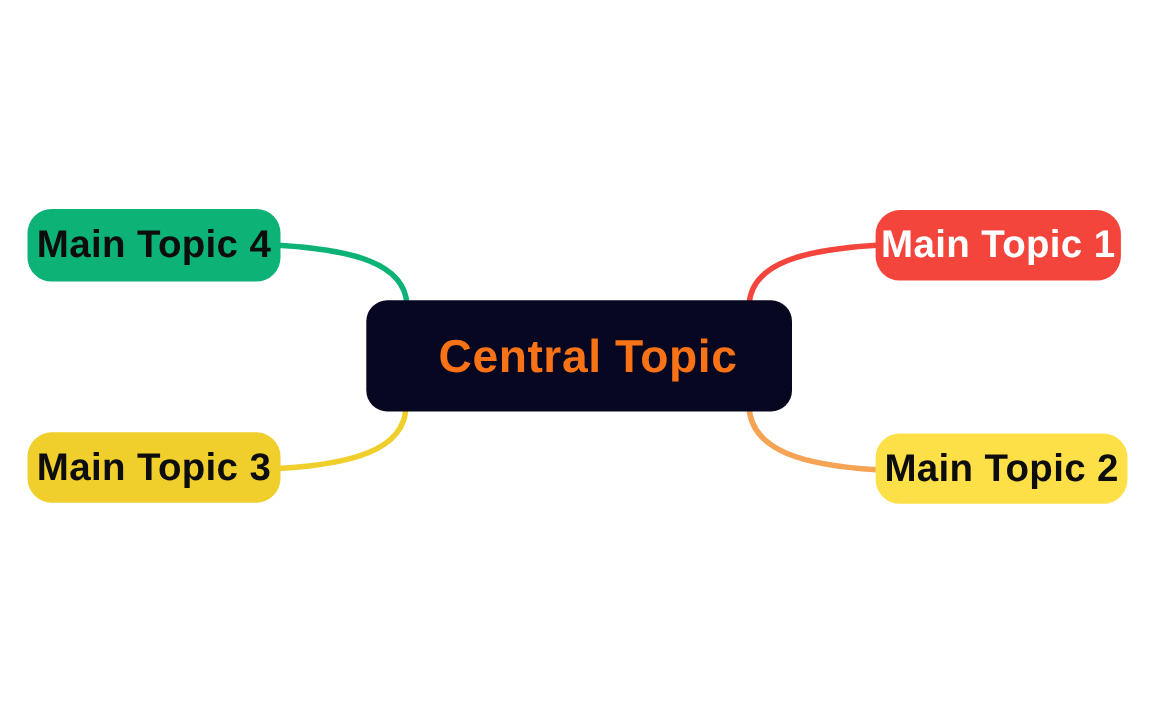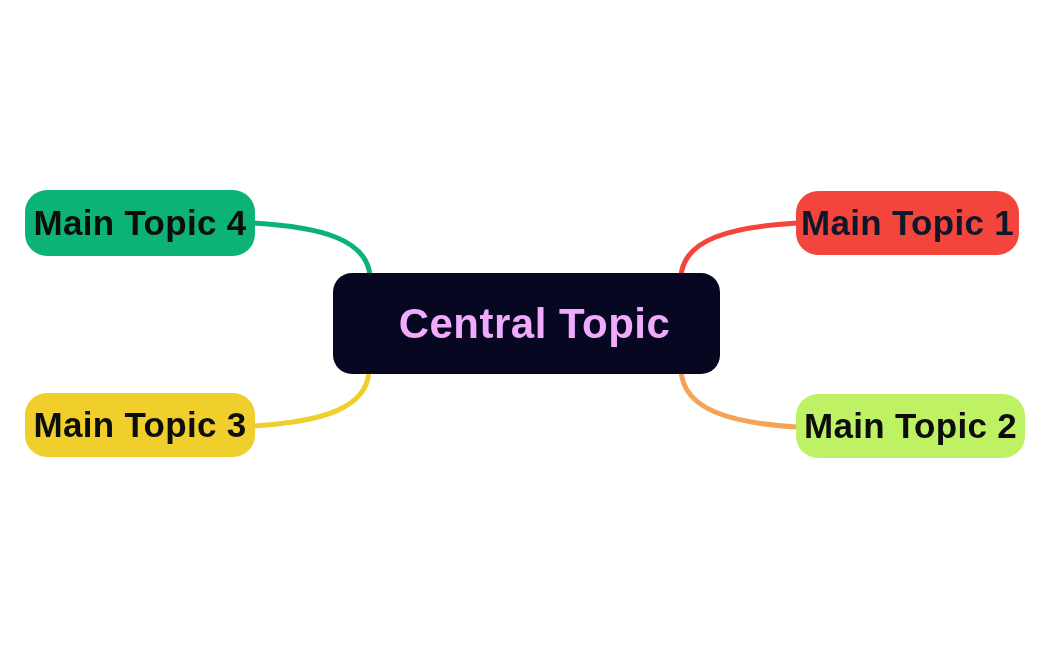--- a/index.html
+++ b/index.html
@@ -65,28 +65,28 @@
 <div class="canvas" style="background-color: rgb(255, 255, 255);">
 
   <svg class="connectors" viewBox="0 0 1050 650" xmlns="http://www.w3.org/2000/svg">
     <path d="M 253 223 C 320 227, 368 239, 370 277" stroke="#0db376"></path>
     <path d="M 797 223 C 731 227, 683 239, 681 277" stroke="#f4453c"></path>
     <path d="M 253 426 C 320 422, 368 409, 369 370" stroke="#f0ce2b"></path>
     <path d="M 797 427 C 731 423, 683 410, 681 370" stroke="#f5a456"></path>
   </svg>
 
   <div class="node node-central" style="background-color: rgb(7, 7, 34);">
-    <span style="color: #f0abfc; margin-left: 16px;">Central Topic</span>
+    <span style="color: #f97316; margin-left: 16px;">Central Topic</span>
   </div>
 
   <div class="node node-topic pos-top-right" style="background-color: rgb(244, 69, 60);">
-    <span style="color: #0f172a;">Main Topic 1</span>
+    <span style="color: #ffffff;">Main Topic 1</span>
   </div>
 
-  <div class="node node-topic pos-bottom-right" style="background-color: #bef264;">
+  <div class="node node-topic pos-bottom-right" style="background-color: #fde047;">
     <span style="color: rgb(13, 13, 13);">Main Topic 2</span>
   </div>
 
   <div class="node node-topic pos-bottom-left" style="background-color: rgb(240, 206, 43); text-align: right;">
     <span style="color: rgb(13, 13, 13);">Main Topic 3</span>
   </div>
 
   <div class="node node-topic pos-top-left" style="background-color: rgb(13, 179, 118);">
     <span style="color: rgb(13, 13, 13);">Main Topic 4</span>
   </div>

